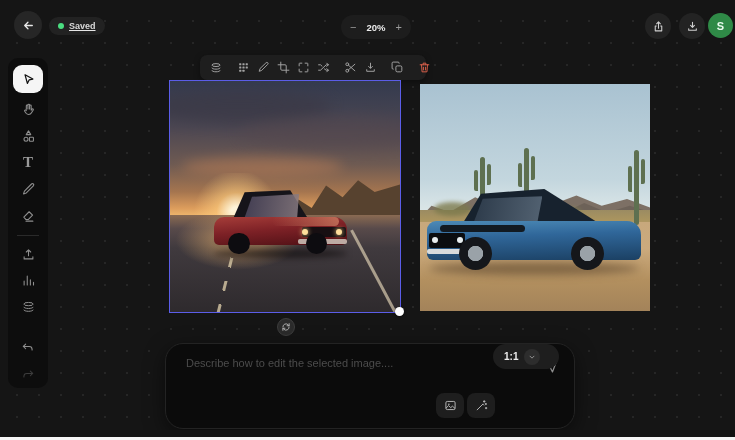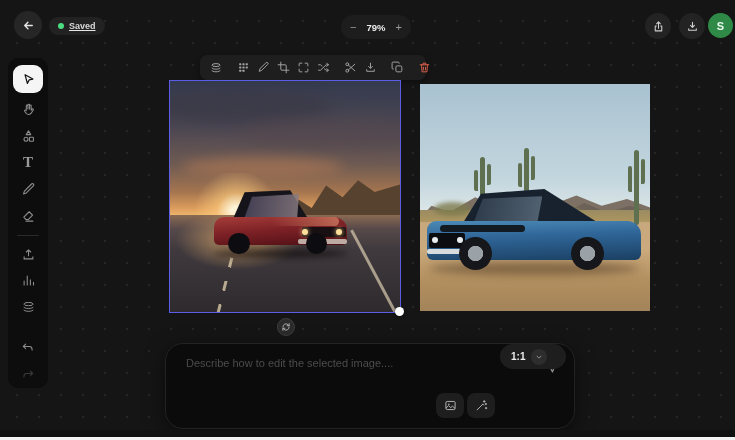--- a/index.html
+++ b/index.html
@@ -181,21 +181,21 @@
   }
   .chip-count { left:12px; bottom:10px; }
   .chip-label { font-size:10px; font-weight:bold; color:#ededed; }
   .chip-icon { color:#a8a8a8; display:flex; }
   .sq-btn {
     position:absolute; bottom:10px; width:28px; height:25px; background:#1e1e1e;
     border-radius:8px; display:flex; align-items:center; justify-content:center;
     color:#b5b5b5; cursor:pointer;
   }
   .btn-img { right:110px; } .btn-wand { right:79px; }
-  .chip-ratio { right:8px; width:66px; padding:0 5px 0 11px; }
+  .chip-ratio { right:15px; width:66px; padding:0 5px 0 11px; }
   .ratio-chev { width:16px; height:16px; border-radius:50%; background:#2d2d2d;
     display:flex; align-items:center; justify-content:center; color:#a8a8a8; }
 
   
   .bottom-dark { position:absolute; left:0; top:430px; width:735px; height:7px; background:#101010; }
   .bottom-light { position:absolute; left:0; top:437px; width:735px; height:3px; background:#f2f2f2; }
 </style>
 </head>
 <body>
 
@@ -209,21 +209,21 @@
   </span>
 </div>
 
 <div class="saved-pill">
   <span class="saved-dot"></span>
   <span class="saved-label">Saved</span>
 </div>
 
 <div class="zoom-pill">
   <span class="zoom-btn">−</span>
-  <span class="zoom-level">79%</span>
+  <span class="zoom-level">20%</span>
   <span class="zoom-btn">+</span>
 </div>
 
 <div class="tr-btn tr-share">
   <span>
     <svg width="13" height="13" viewBox="0 0 24 24" fill="none" stroke="#d0d0d0" stroke-width="2" stroke-linecap="round" stroke-linejoin="round">
         <path d="M12 15V4M8.5 7L12 3.5 15.5 7"></path>
         <path d="M8 11H6v9h12v-9h-2"></path>
       </svg>
   </span>

